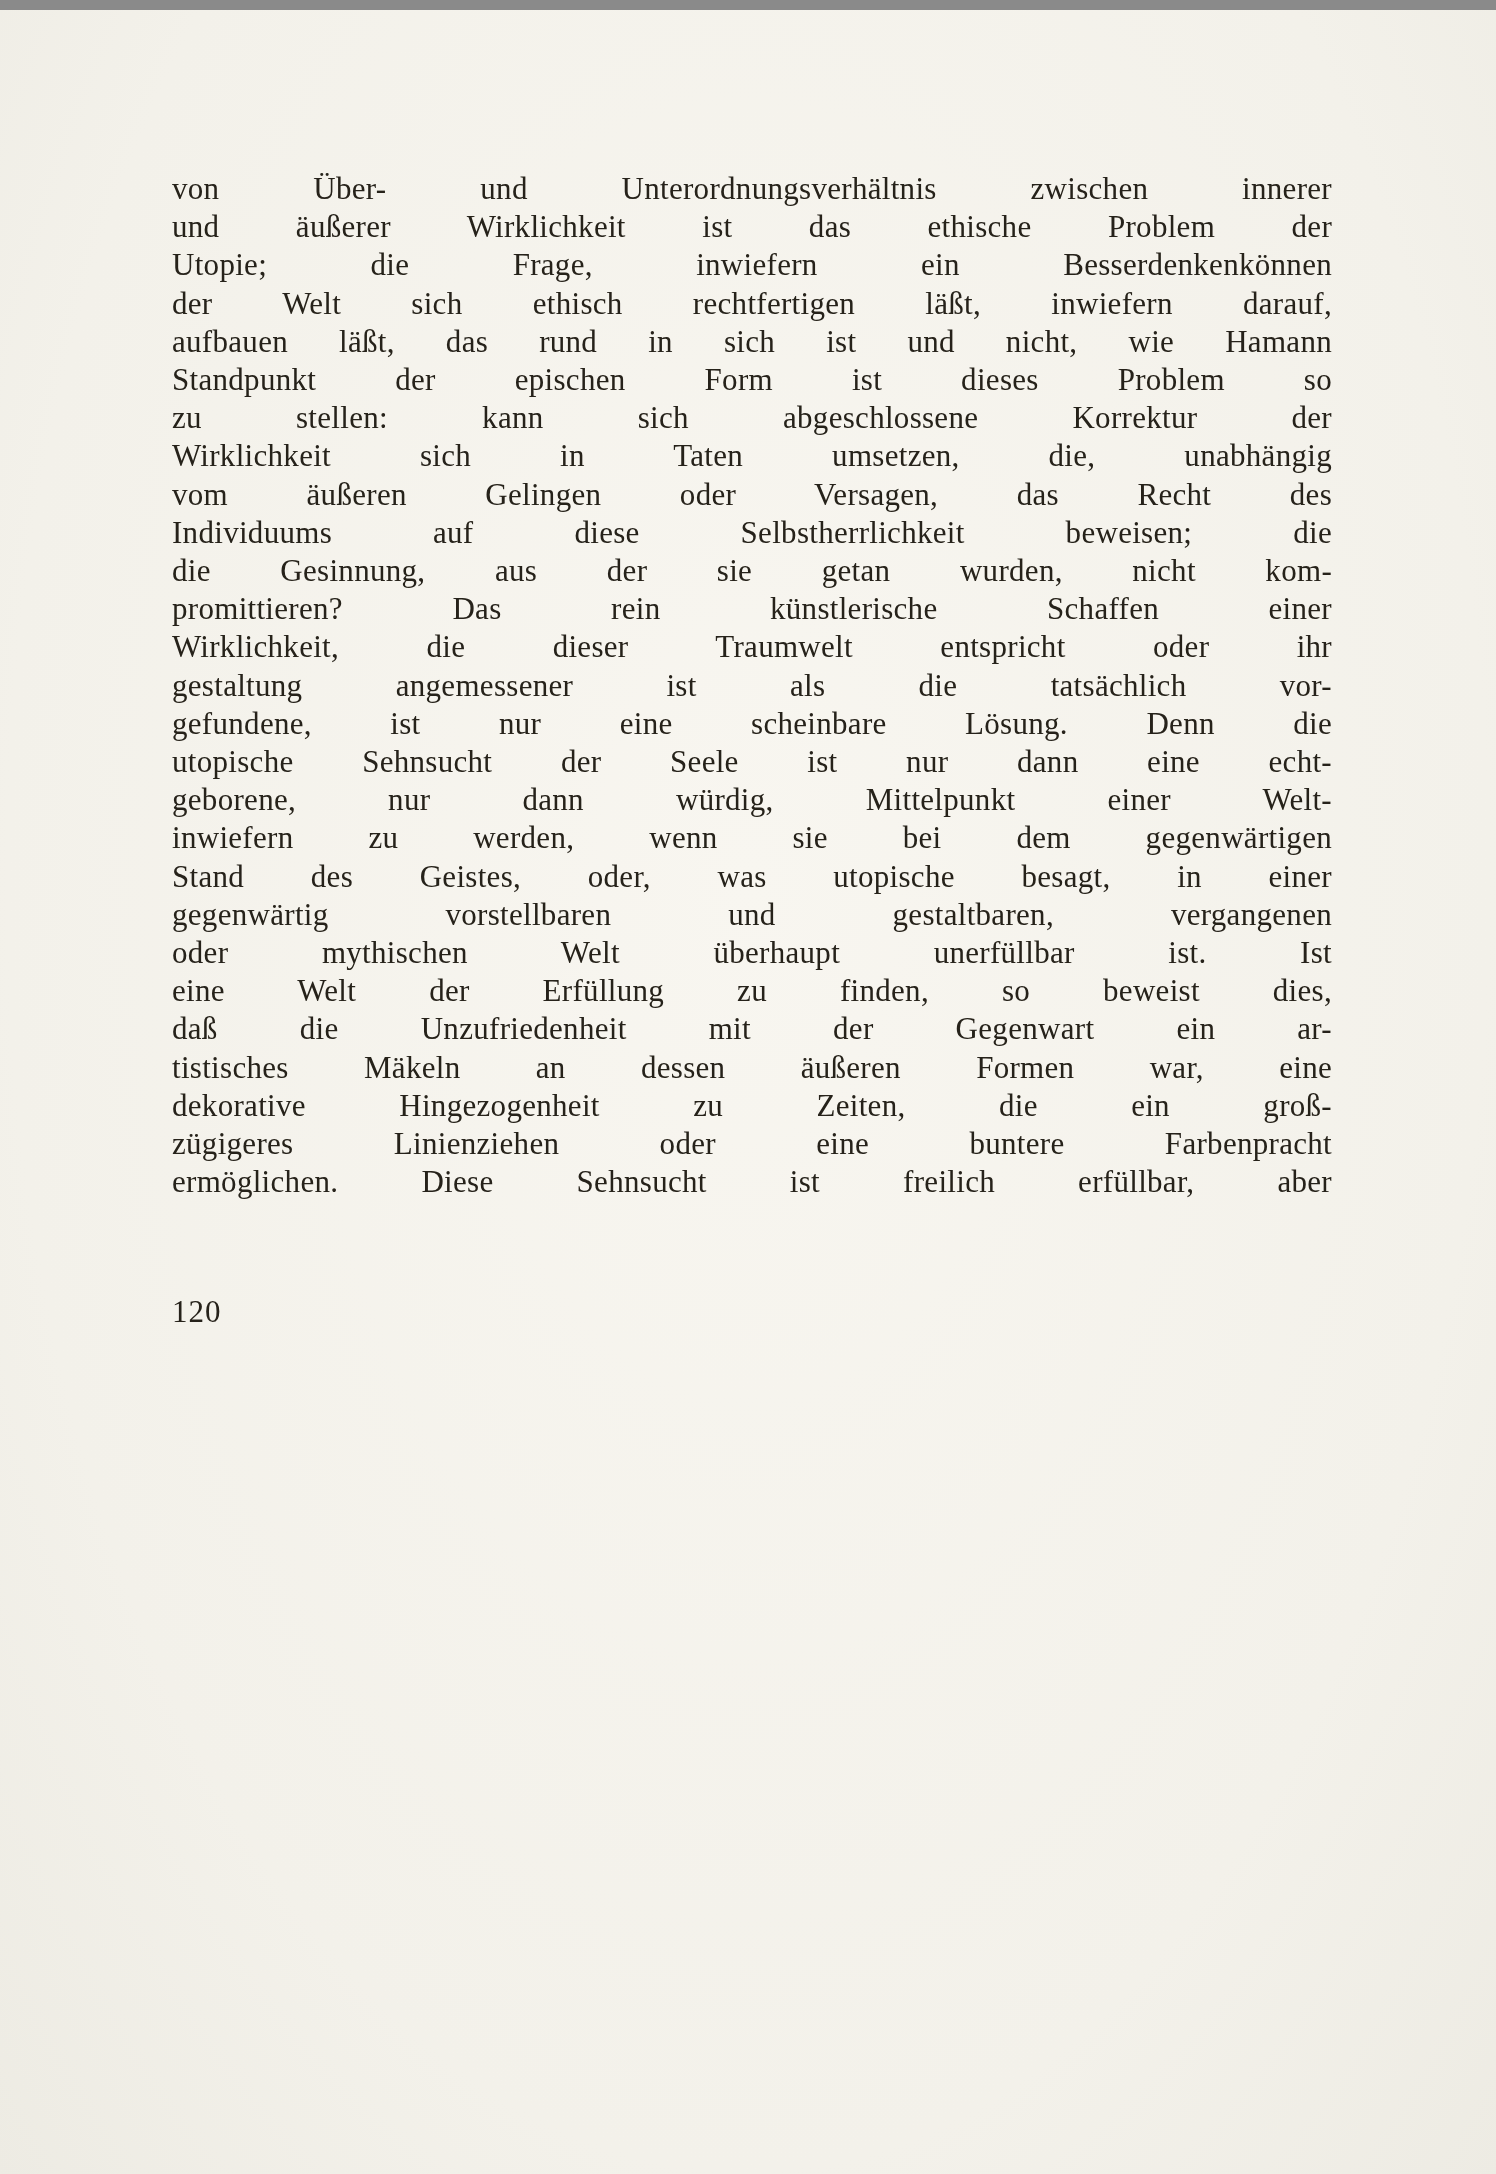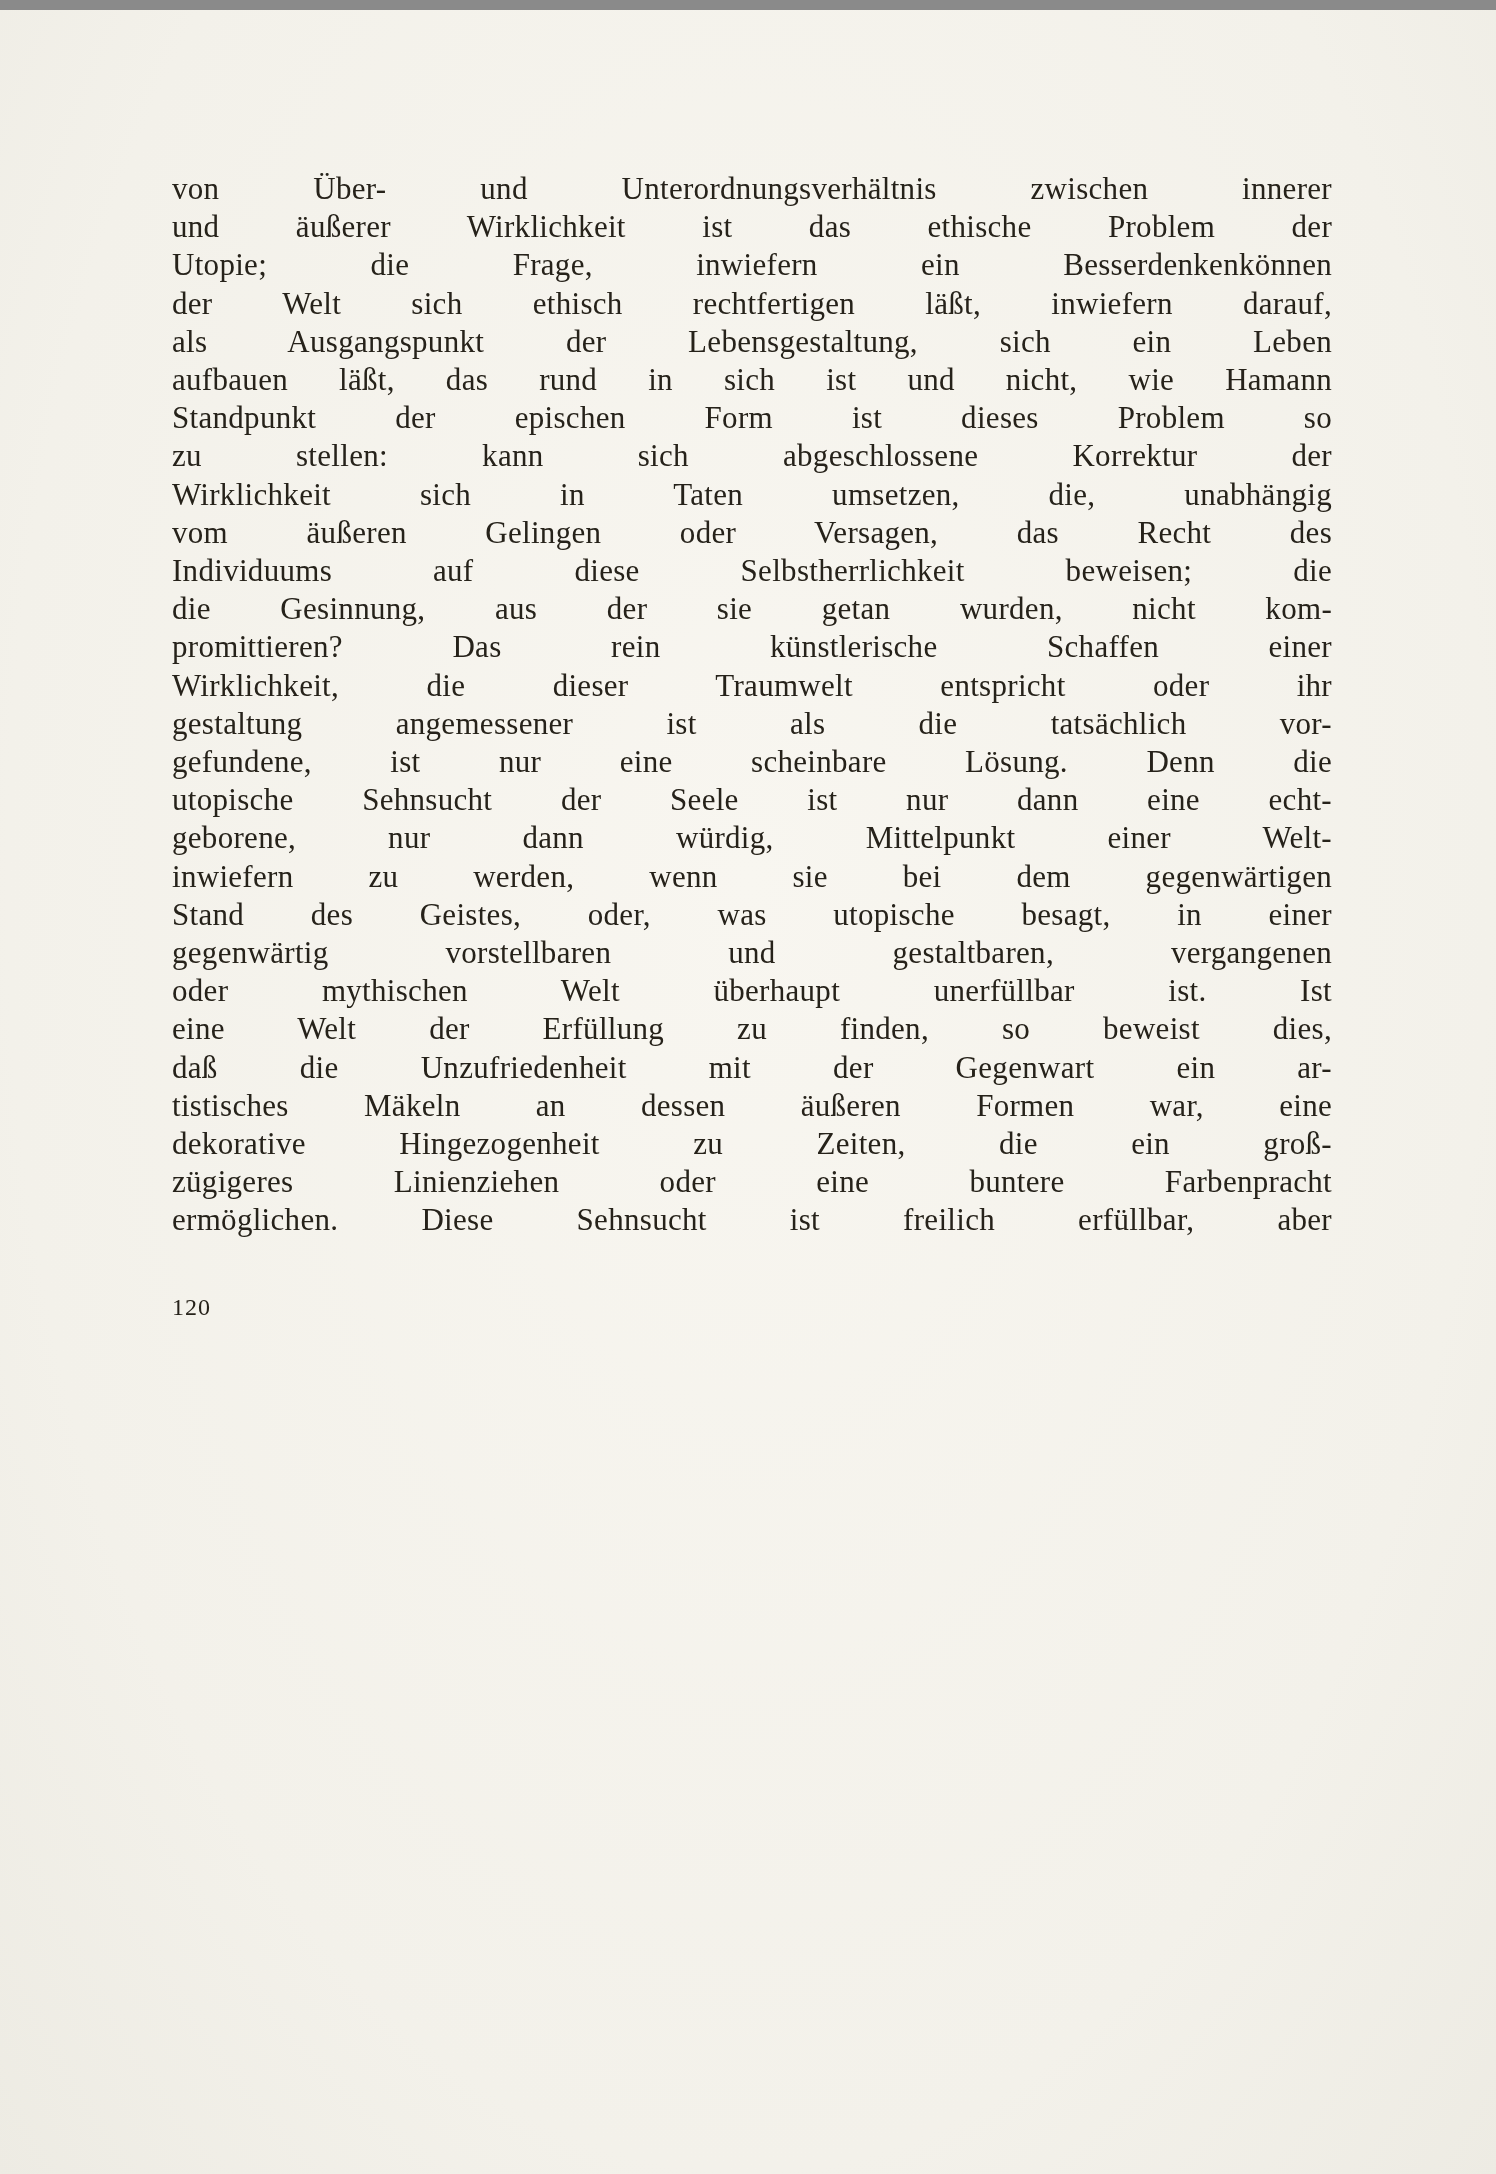--- a/index.html
+++ b/index.html
@@ -31,36 +31,35 @@
     text-align: justify;
     text-align-last: justify;
     -moz-text-align-last: justify;
     white-space: normal;
     color: #26221a;
   }
   .page-number {
     position: absolute;
     left: 172px;
     top: 1284px;
-    font-size: 24px;
+    font-size: 31px;
     letter-spacing: 1px;
     color: #26221a;
   }
 </style>
 </head>
 <body>
 
 <div class="page">
   <div class="text-block">
 
   <div class="line">von Über- und Unterordnungsverhältnis zwischen innerer</div>
       <div class="line">und äußerer Wirklichkeit ist das ethische Problem der</div>
       <div class="line">Utopie; die Frage, inwiefern ein Besserdenkenkönnen</div>
       <div class="line">der Welt sich ethisch rechtfertigen läßt, inwiefern darauf,</div>
-      <div class="line">als Ausgangspunkt der Lebensgestaltung, sich ein Leben</div>
       <div class="line">aufbauen läßt, das rund in sich ist und nicht, wie Hamann</div>
       <div class="line">Standpunkt der epischen Form ist dieses Problem so</div>
       <div class="line">zu stellen: kann sich abgeschlossene Korrektur der</div>
       <div class="line">Wirklichkeit sich in Taten umsetzen, die, unabhängig</div>
       <div class="line">vom äußeren Gelingen oder Versagen, das Recht des</div>
       <div class="line">Individuums auf diese Selbstherrlichkeit beweisen; die</div>
       <div class="line">die Gesinnung, aus der sie getan wurden, nicht kom-</div>
       <div class="line">promittieren?  Das rein künstlerische Schaffen einer</div>
       <div class="line">Wirklichkeit, die dieser Traumwelt entspricht oder ihr</div>
       <div class="line">gestaltung angemessener ist als die tatsächlich vor-</div>

